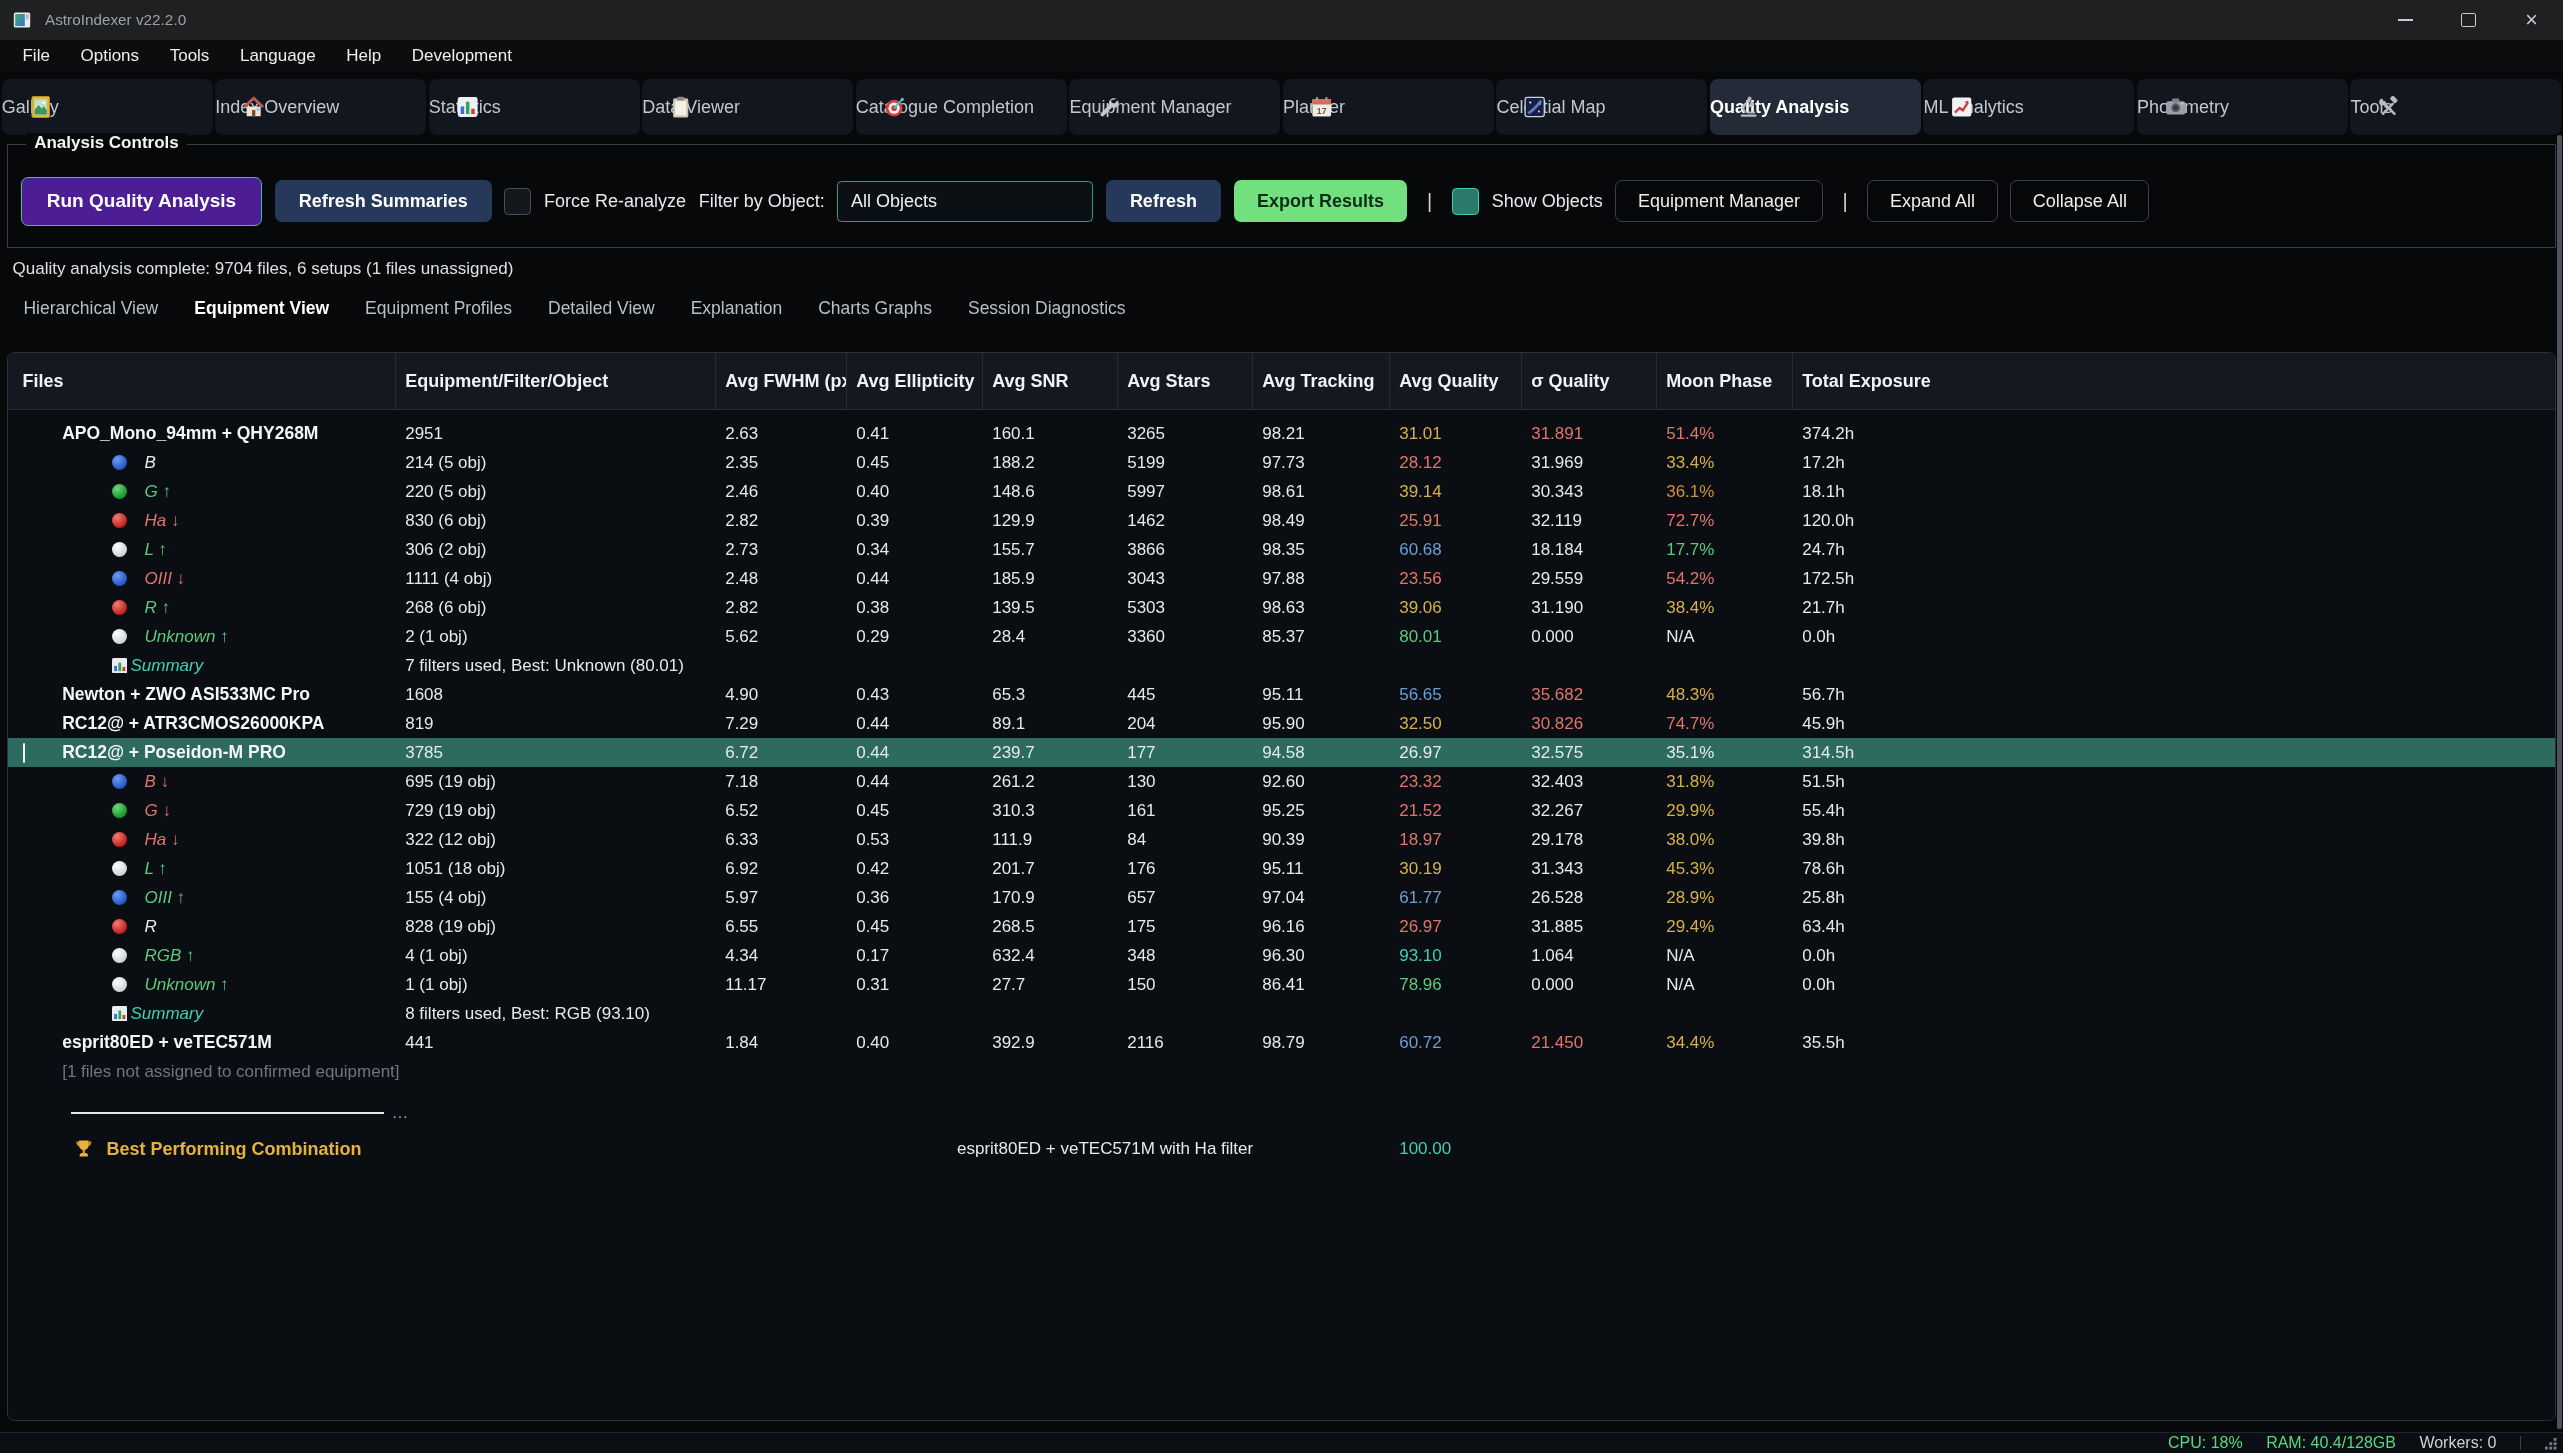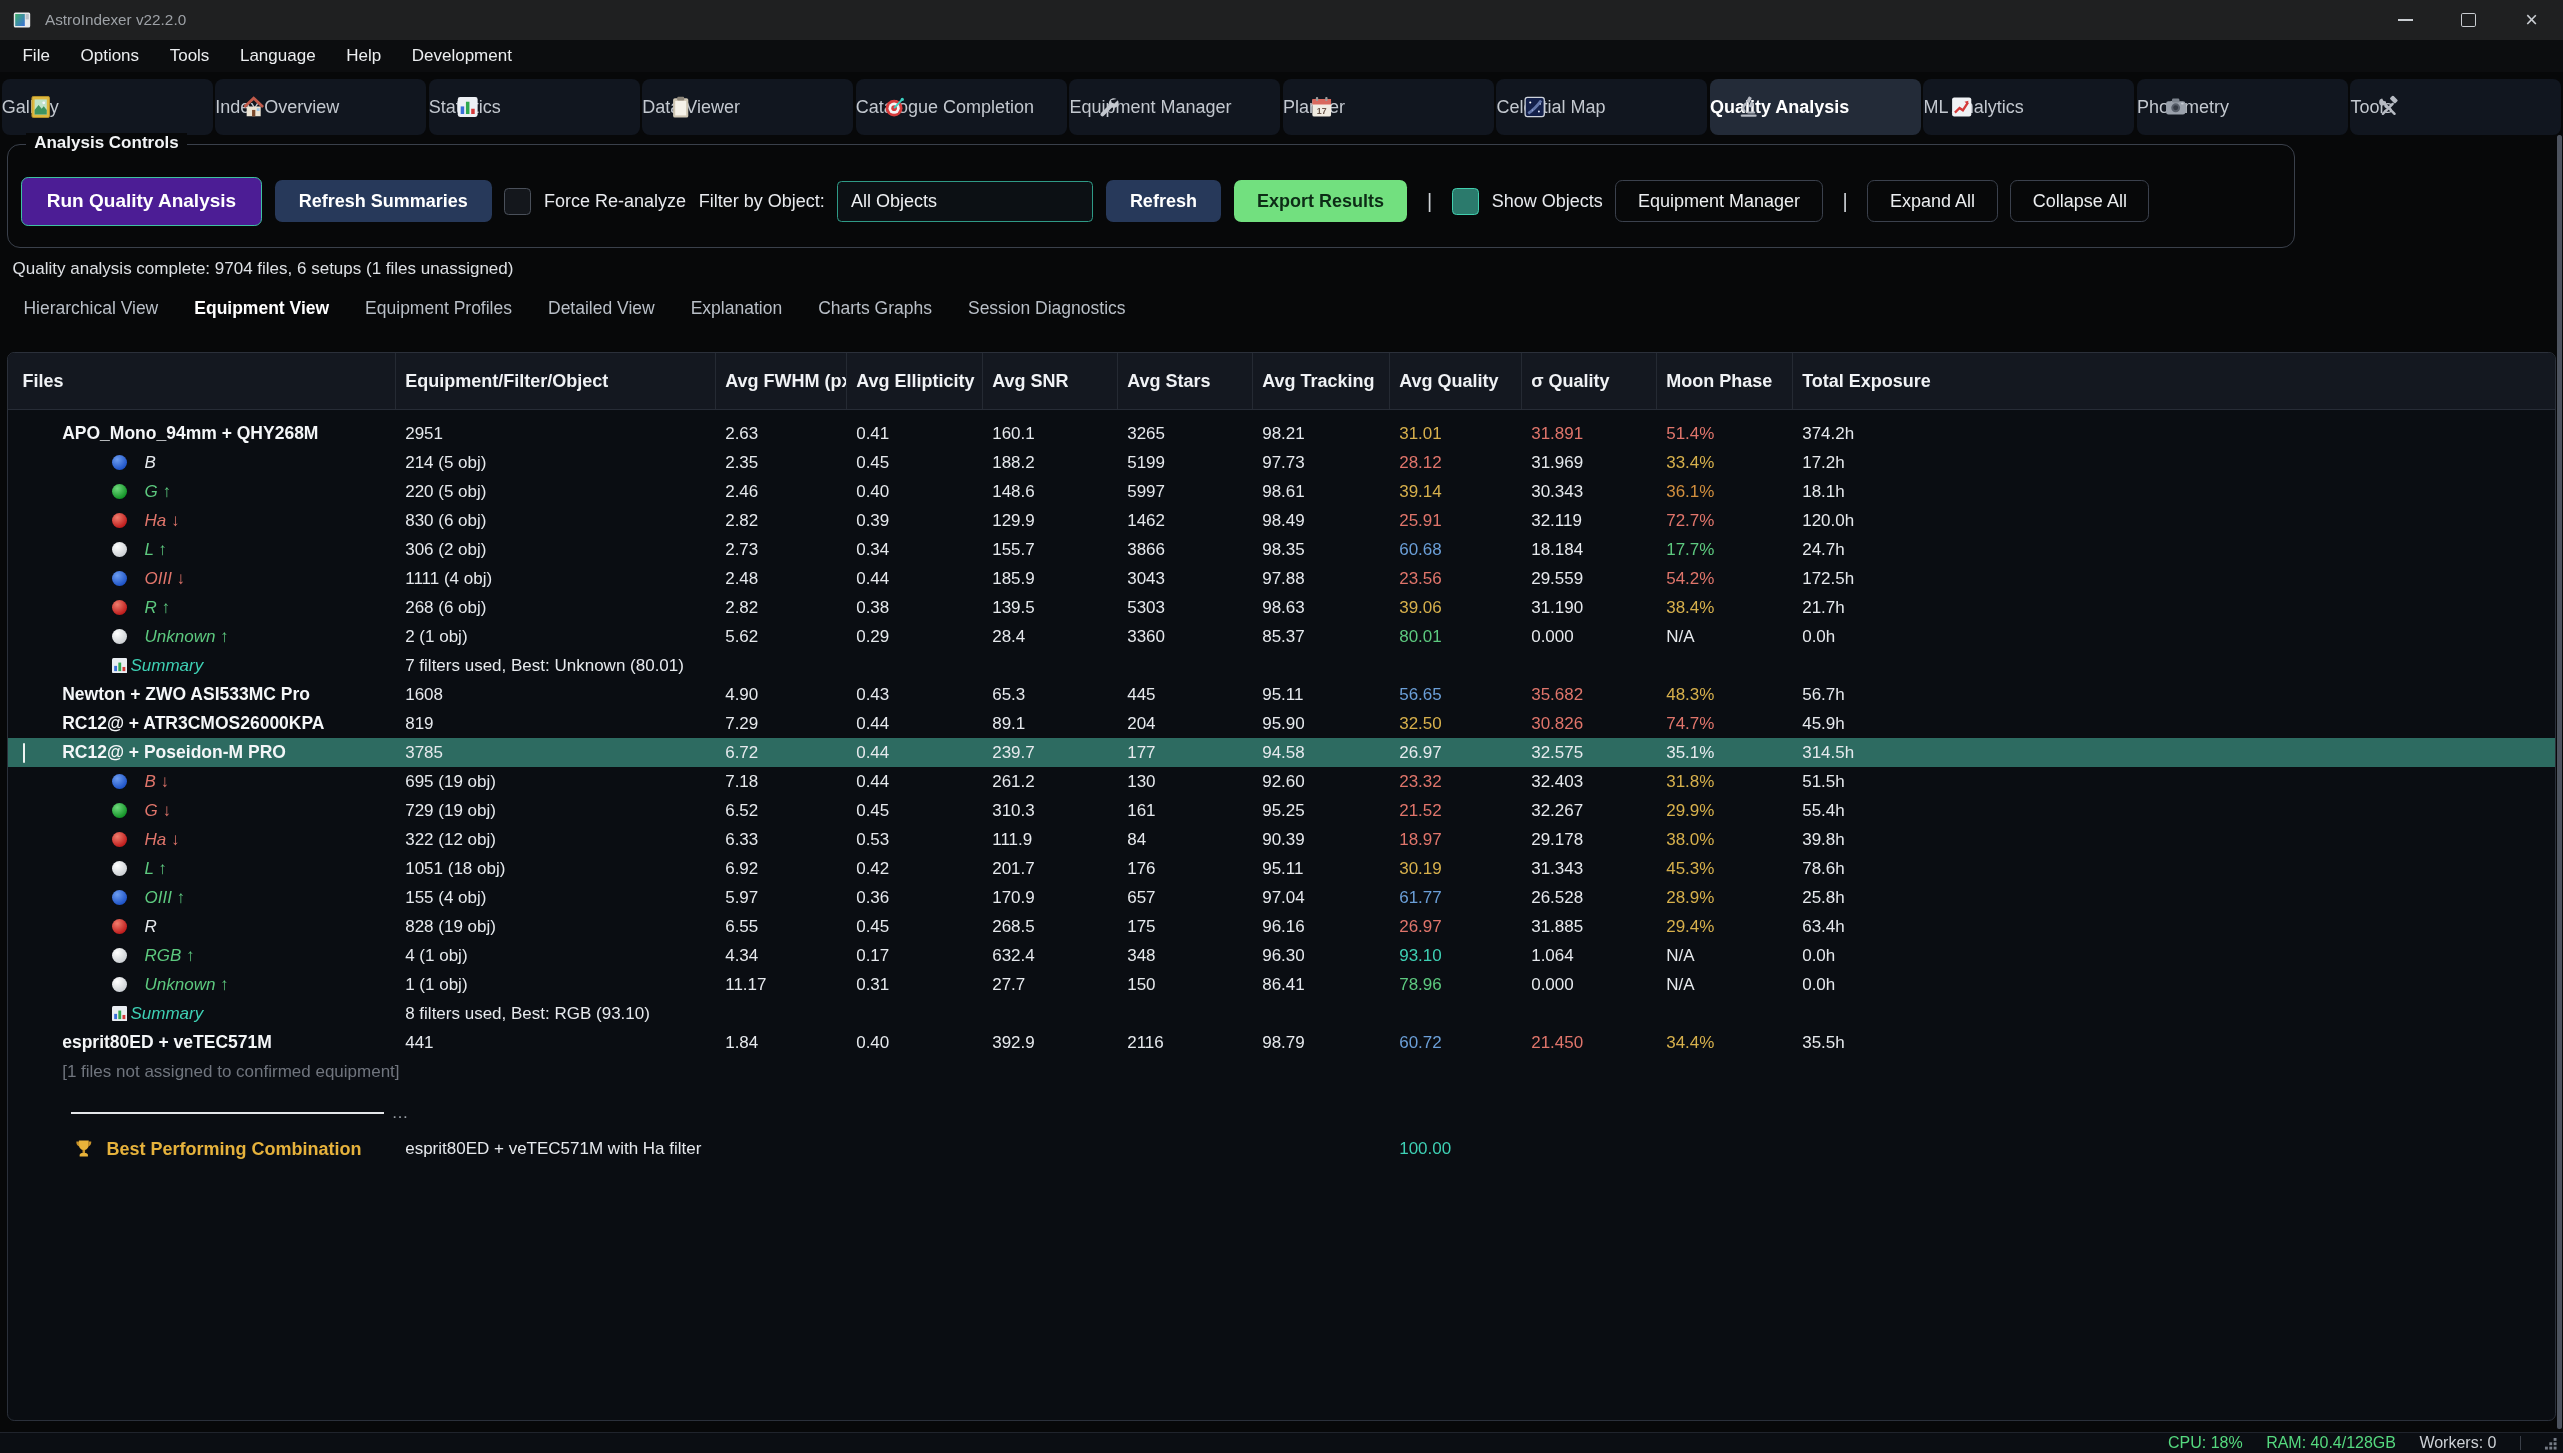--- a/index.html
+++ b/index.html
@@ -19,22 +19,22 @@
   .menu-item{padding:0 15.3px;font-size:17px;color:#eceef0}
   
   .tabbar{position:absolute;top:79px;left:0;width:100%;height:56px;display:flex;gap:2.7px;padding:0 1.8px;box-sizing:border-box}
   .tab{flex:1;position:relative;background:#11161f;border-radius:8px;display:flex;align-items:center;justify-content:flex-start}
   .tab.active{background:#232b38}
   .ticon{position:absolute;left:27px;top:50%;transform:translateY(-50%);width:23.4px;height:23.4px}
   .ticon svg{width:100%;height:100%}
   .tab-label{font-size:18px;color:#c3c8cf}
   .tab.active .tab-label{color:#ffffff;font-weight:bold}
   
-  .controls{position:absolute;left:7.2px;top:144px;width:2288px;height:104px;box-sizing:border-box;
-            border:0.9px solid #3a404b;border-radius:13px}
+  .controls{position:absolute;left:7.2px;top:144px;width:2549px;height:104px;box-sizing:border-box;
+            border:0.9px solid #3a404b;border-radius:1px}
   .legend{position:absolute;top:-11.7px;left:18px;background:#070809;padding:0 8px;font-size:17px;font-weight:bold;color:#f2f4f6}
   .controls-row{display:flex;align-items:center;height:100%;padding:10.8px 12.6px 0 12.6px;box-sizing:border-box;gap:12.6px}
   .btn{display:flex;align-items:center;justify-content:center;border-radius:7.2px;font-weight:bold;white-space:nowrap;cursor:default}
   .btn-run{height:47px;padding:0 25px;background:#4c1d95;border:1.8px solid #3fc2a2;font-size:19px;color:#fff}
   .btn-navy{height:42px;padding:0 24px;background:#27395a;font-size:18px;color:#fff}
   .btn-green{height:42px;padding:0 23.4px;background:#72e07f;color:#0d2c16;font-size:18px}
   .btn-outline{height:40px;padding:0 21.6px;border:0.9px solid #3b414d;border-radius:7.2px;color:#eceef0;font-size:18px;font-weight:normal}
   .cb{width:27px;height:27px;border-radius:4.5px;box-sizing:border-box;flex:none}
   .cb-off{border:1.8px solid #4a505a;background:#14171c}
   .cb-on{border:1.8px solid #41cfae;background:#2b7a6c}
@@ -647,21 +647,21 @@
         <div class="td c1">
           <span class="trophy"><svg viewBox="0 0 22 22">
               <path d="M6 2.5h10v4.6c0 2.9-2.2 5.2-5 5.2s-5-2.3-5-5.2z" fill="#e8b33a"></path>
               <path d="M6 3.6H3.4c-.2 2.5 1 4.5 3 5z" fill="#c8922a"></path>
               <path d="M16 3.6h2.6c.2 2.5-1 4.5-3 5z" fill="#c8922a"></path>
               <rect x="9.7" y="12" width="2.6" height="3.4" fill="#c8922a"></rect>
               <path d="M6.8 17.6c0-1.2 1-2.2 2.2-2.2h4c1.2 0 2.2 1 2.2 2.2v1.2H6.8z" fill="#e8b33a"></path>
             </svg></span>
           <span class="blabel">Best Performing Combination</span>
         </div>
-        <div class="td" style="grid-column: 2 / span 5;">esprit80ED + veTEC571M with Ha filter</div>
+        <div class="td" style="grid-column: 2 / span 5; text-align: right;">esprit80ED + veTEC571M with Ha filter</div>
         <div class="td c-teal" style="grid-column: 8;">100.00</div>
       </div>
     </div>
 </div>
 
 <div class="vscroll">
   <div class="vthumb"></div>
 </div>
 
 <div class="footer">

